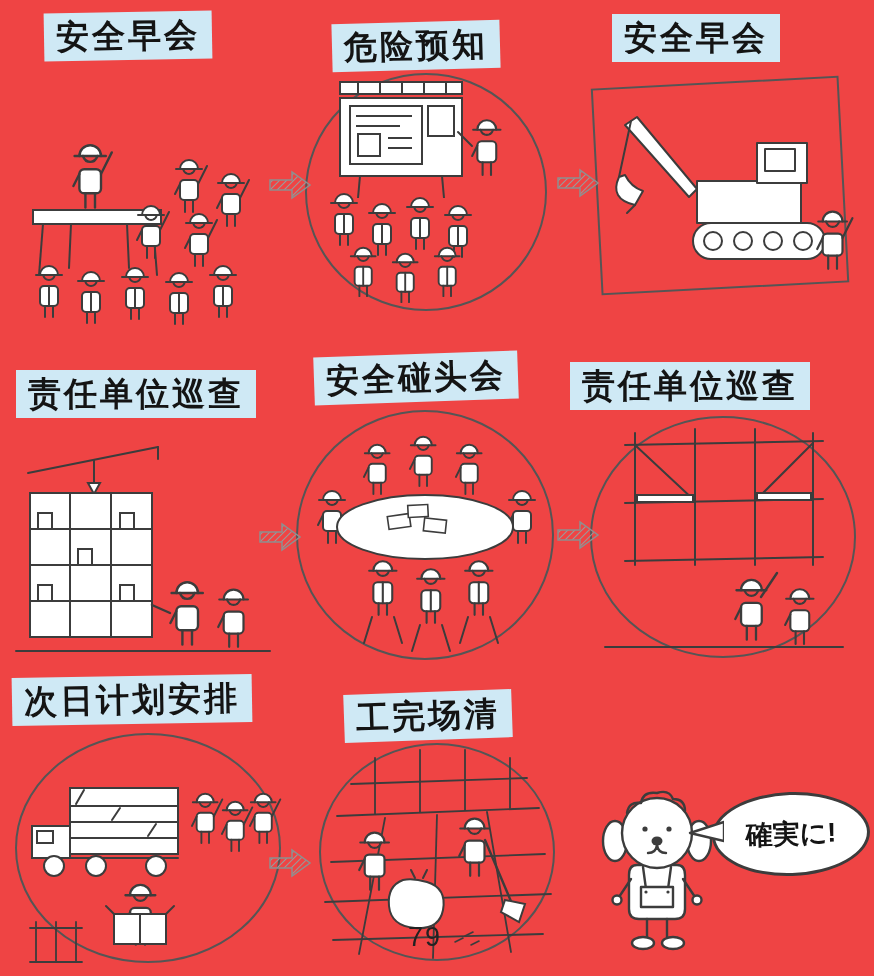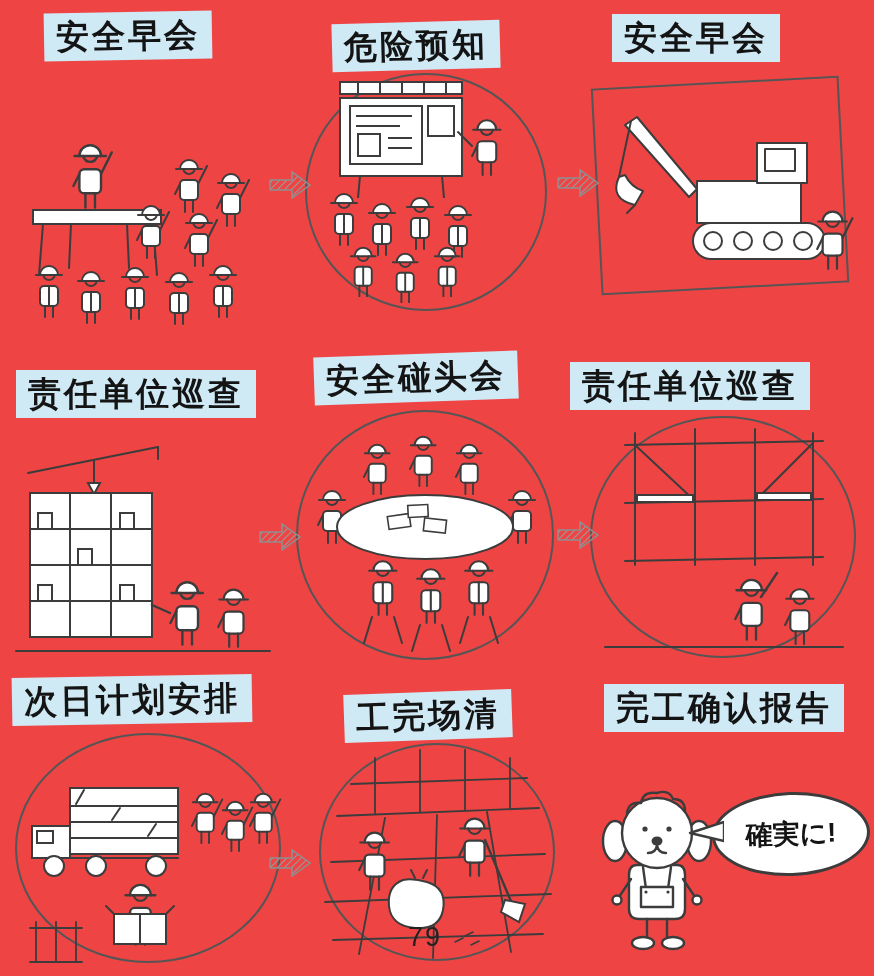--- a/index.html
+++ b/index.html
@@ -57,21 +57,20 @@
   </svg>
 
   <div class="label" style="left:44px;top:12px;transform:rotate(-1deg)">安全早会</div>
   <div class="label" style="left:332px;top:22px;transform:rotate(-1.5deg)">危险预知</div>
   <div class="label" style="left:612px;top:14px">安全早会</div>
   <div class="label" style="left:16px;top:370px">责任单位巡查</div>
   <div class="label" style="left:314px;top:354px;transform:rotate(-2deg)">安全碰头会</div>
   <div class="label" style="left:570px;top:362px">责任单位巡查</div>
   <div class="label" style="left:12px;top:676px;transform:rotate(-1deg)">次日计划安排</div>
   <div class="label" style="left:344px;top:692px;transform:rotate(-2deg)">工完场清</div>
-  <div class="label" style="left:604px;top:684px">完工确认报告</div>
 
   <div class="panel" style="left:15px;top:70px;width:255px;height:255px">
     <svg viewBox="0 0 255 255">
       <g stroke="#3c3c3c" stroke-width="2" fill="#fff" stroke-linecap="round">
         <rect x="18" y="140" width="128" height="14"></rect>
         <line x1="28" y1="154" x2="24" y2="205"></line>
         <line x1="56" y1="154" x2="54" y2="198"></line>
         <line x1="112" y1="154" x2="114" y2="198"></line>
         <line x1="138" y1="154" x2="142" y2="205"></line>
       </g>

